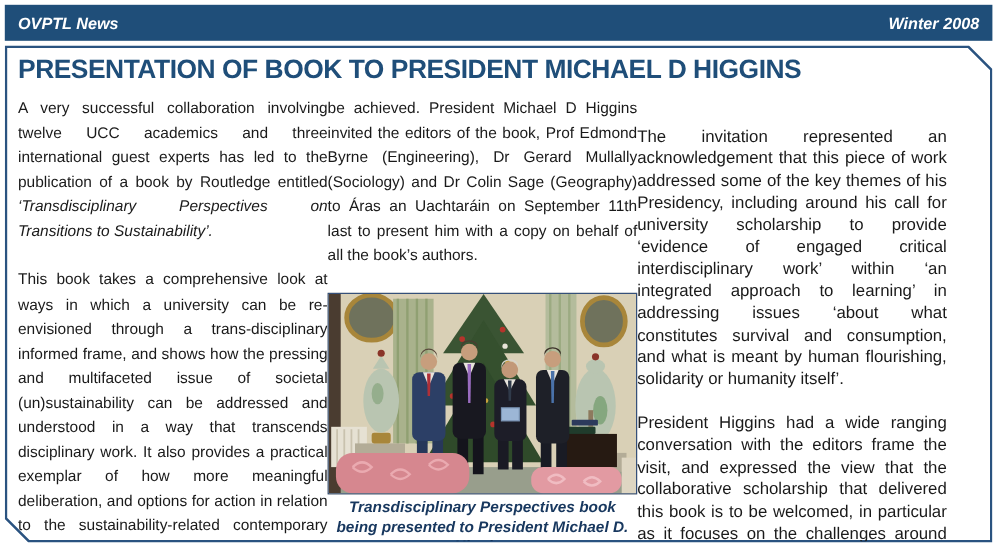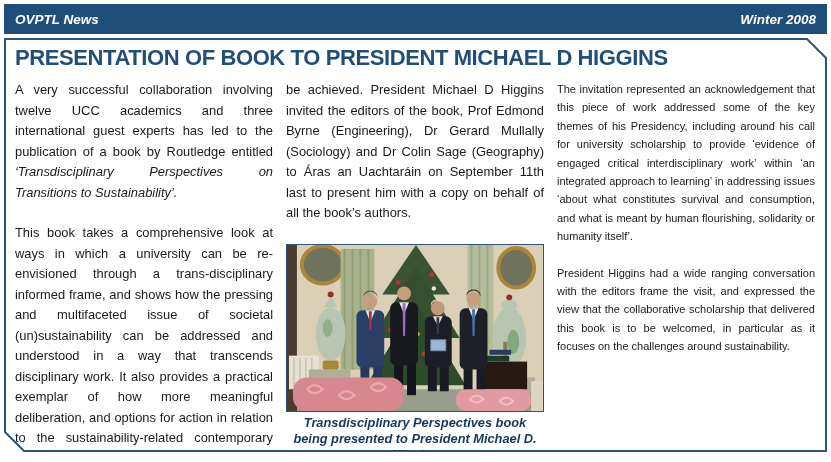--- a/index.html
+++ b/index.html
@@ -23,25 +23,25 @@
   .border-svg { position:absolute; left:0; top:0; width:823px; height:414px; }
 
   .article-title {
     position:absolute; left:11px; top:5px; width:800px;
     font-size:22px; line-height:30px; font-weight:bold; color:#1F4E79;
     letter-spacing:-0.4px; white-space:nowrap;
   }
 
   .columns {
     position:absolute; left:11px; top:42px; width:800px; height:371px;
-    display:flex; gap:13px; overflow:hidden;
+    display:flex; overflow:hidden;
   }
   .col { width:258px; text-align:justify; }
   .col1, .col2 { font-size:12.9px; line-height:20.5px; }
-  .col3 { font-size:11px; line-height:18.4px; }
+  .col3 { font-size:14px; line-height:18.4px;margin-top:24px; }
   .col1 p, .col2 p { margin:0 0 20px 0; }
   .col3 p { margin:0 0 18px 0; }
   .booktitle { font-style:italic; }
 
   .photo-figure { width:258px; margin-top:2px; }
   .photo {
     display:block; width:258px; height:168px;
     border:1px solid #35507a; background:#d9d0b6;
   }
   .caption {

